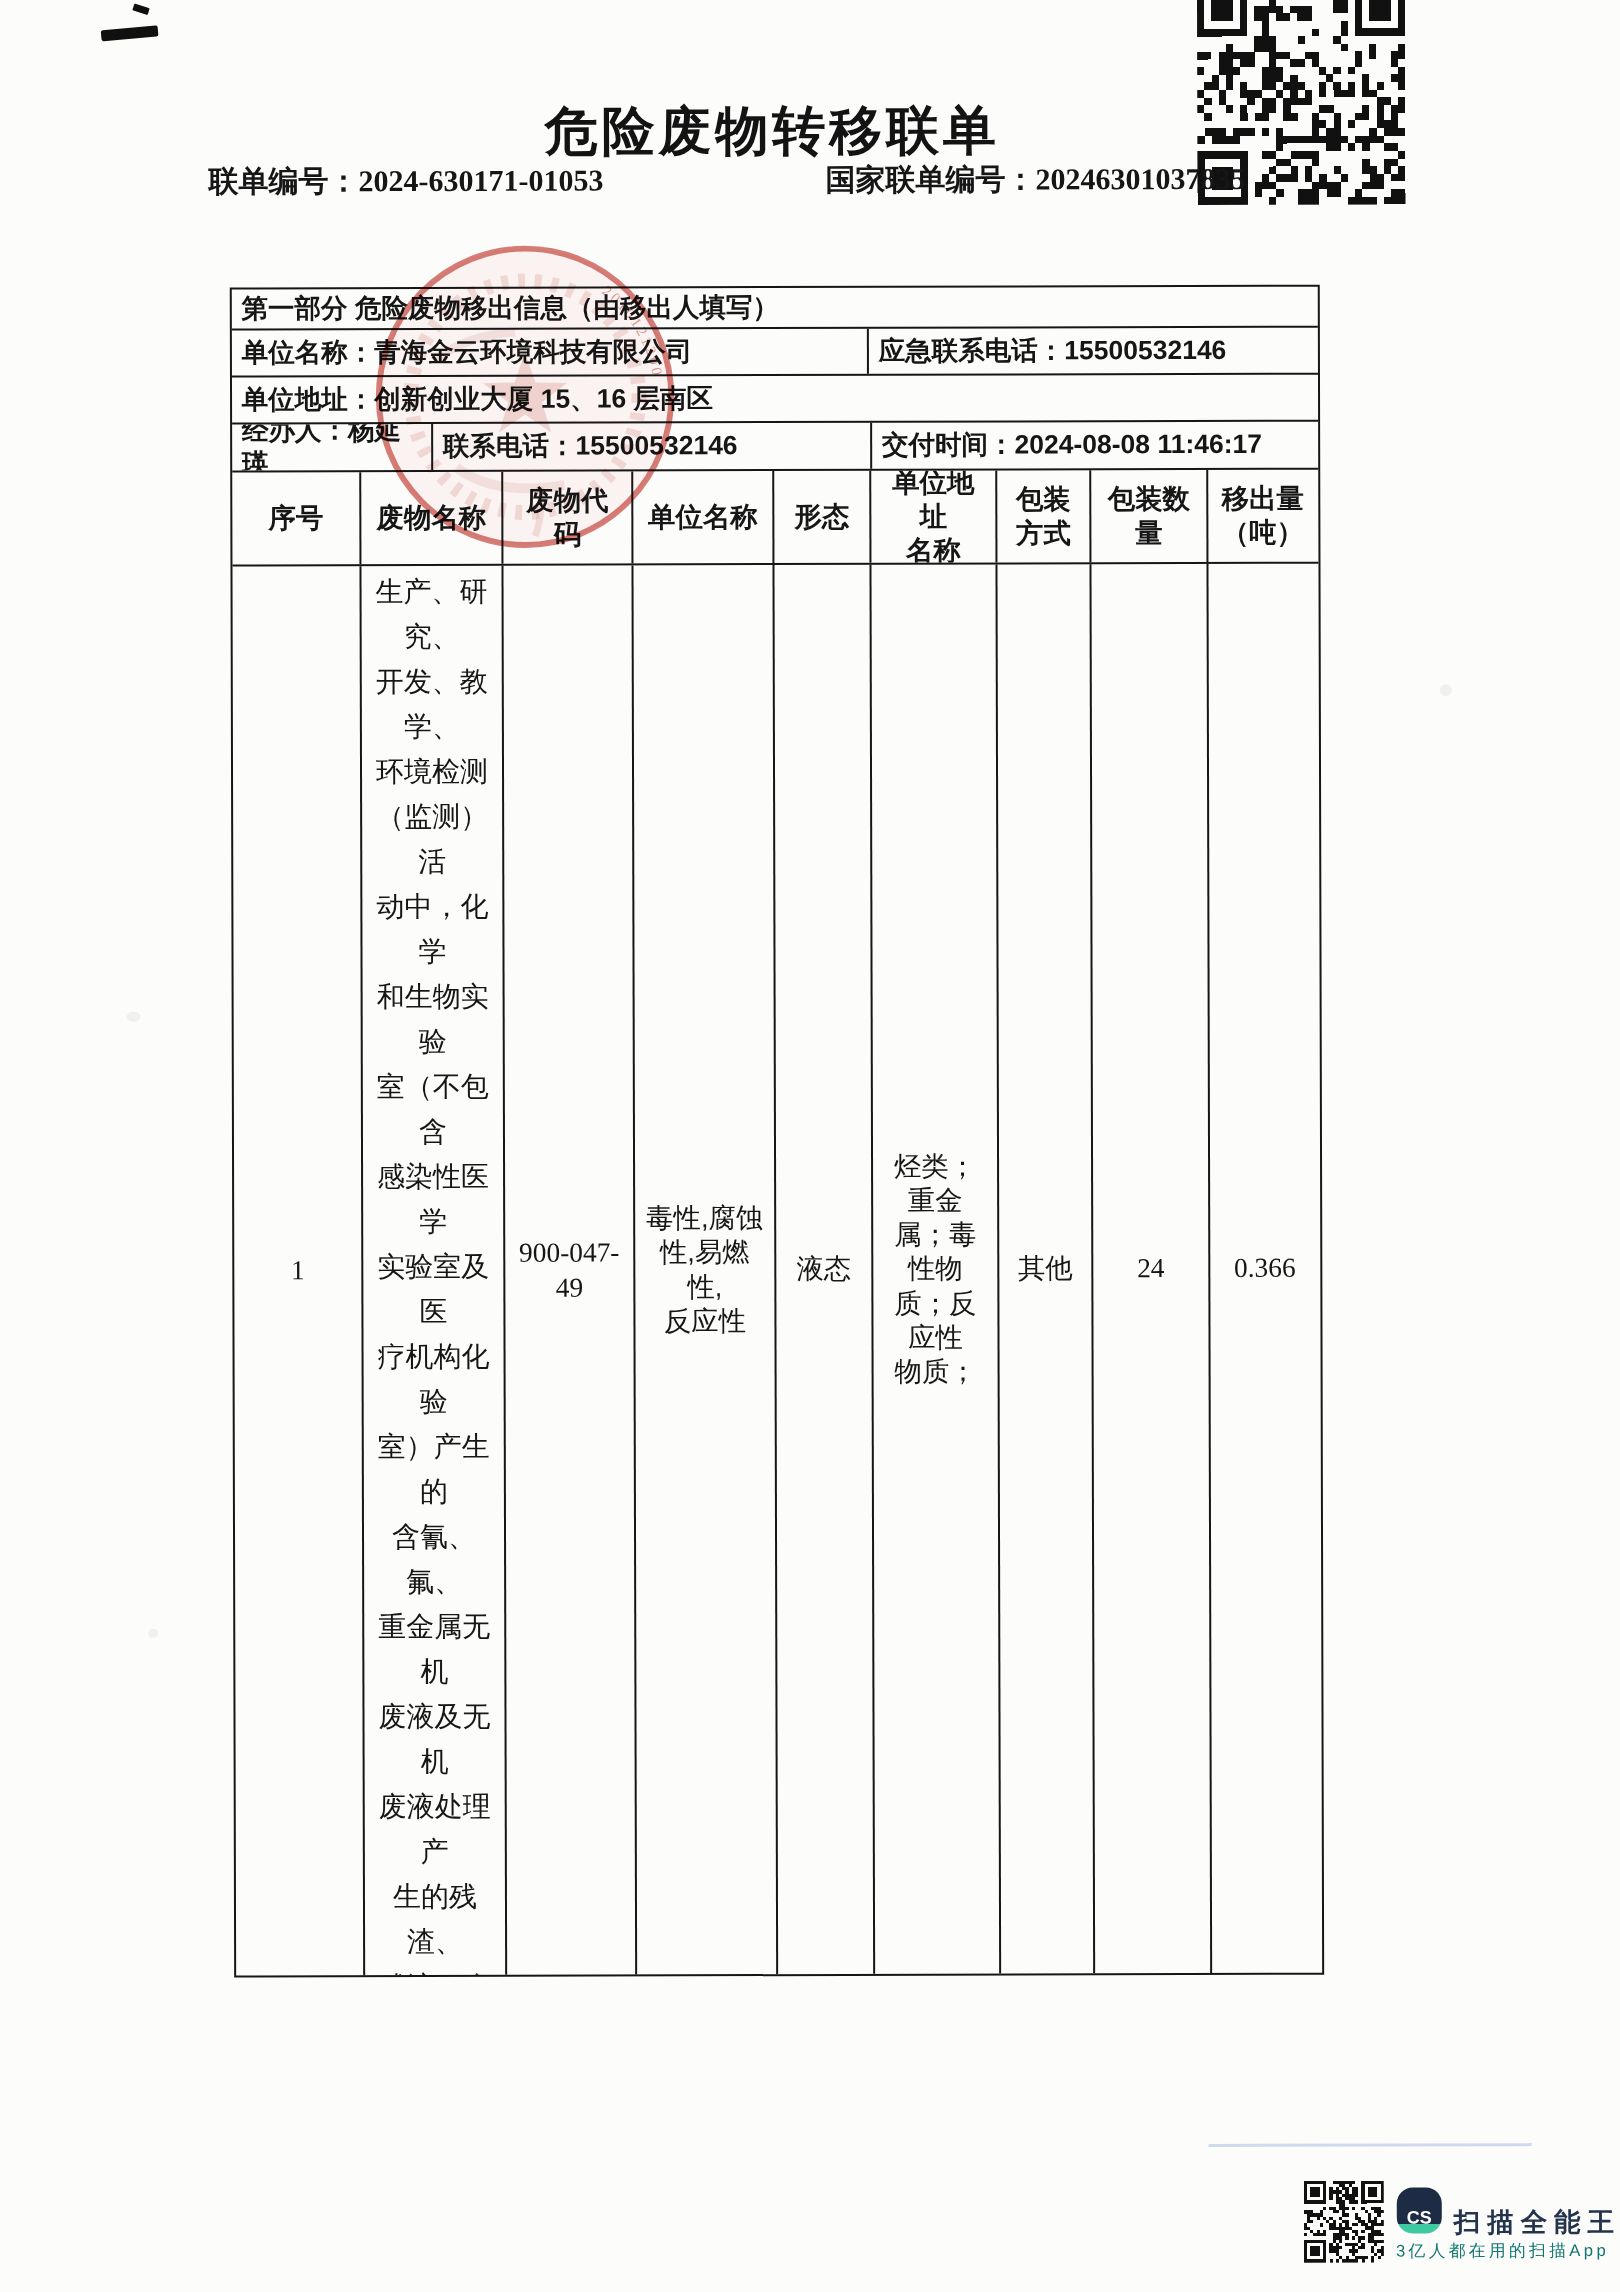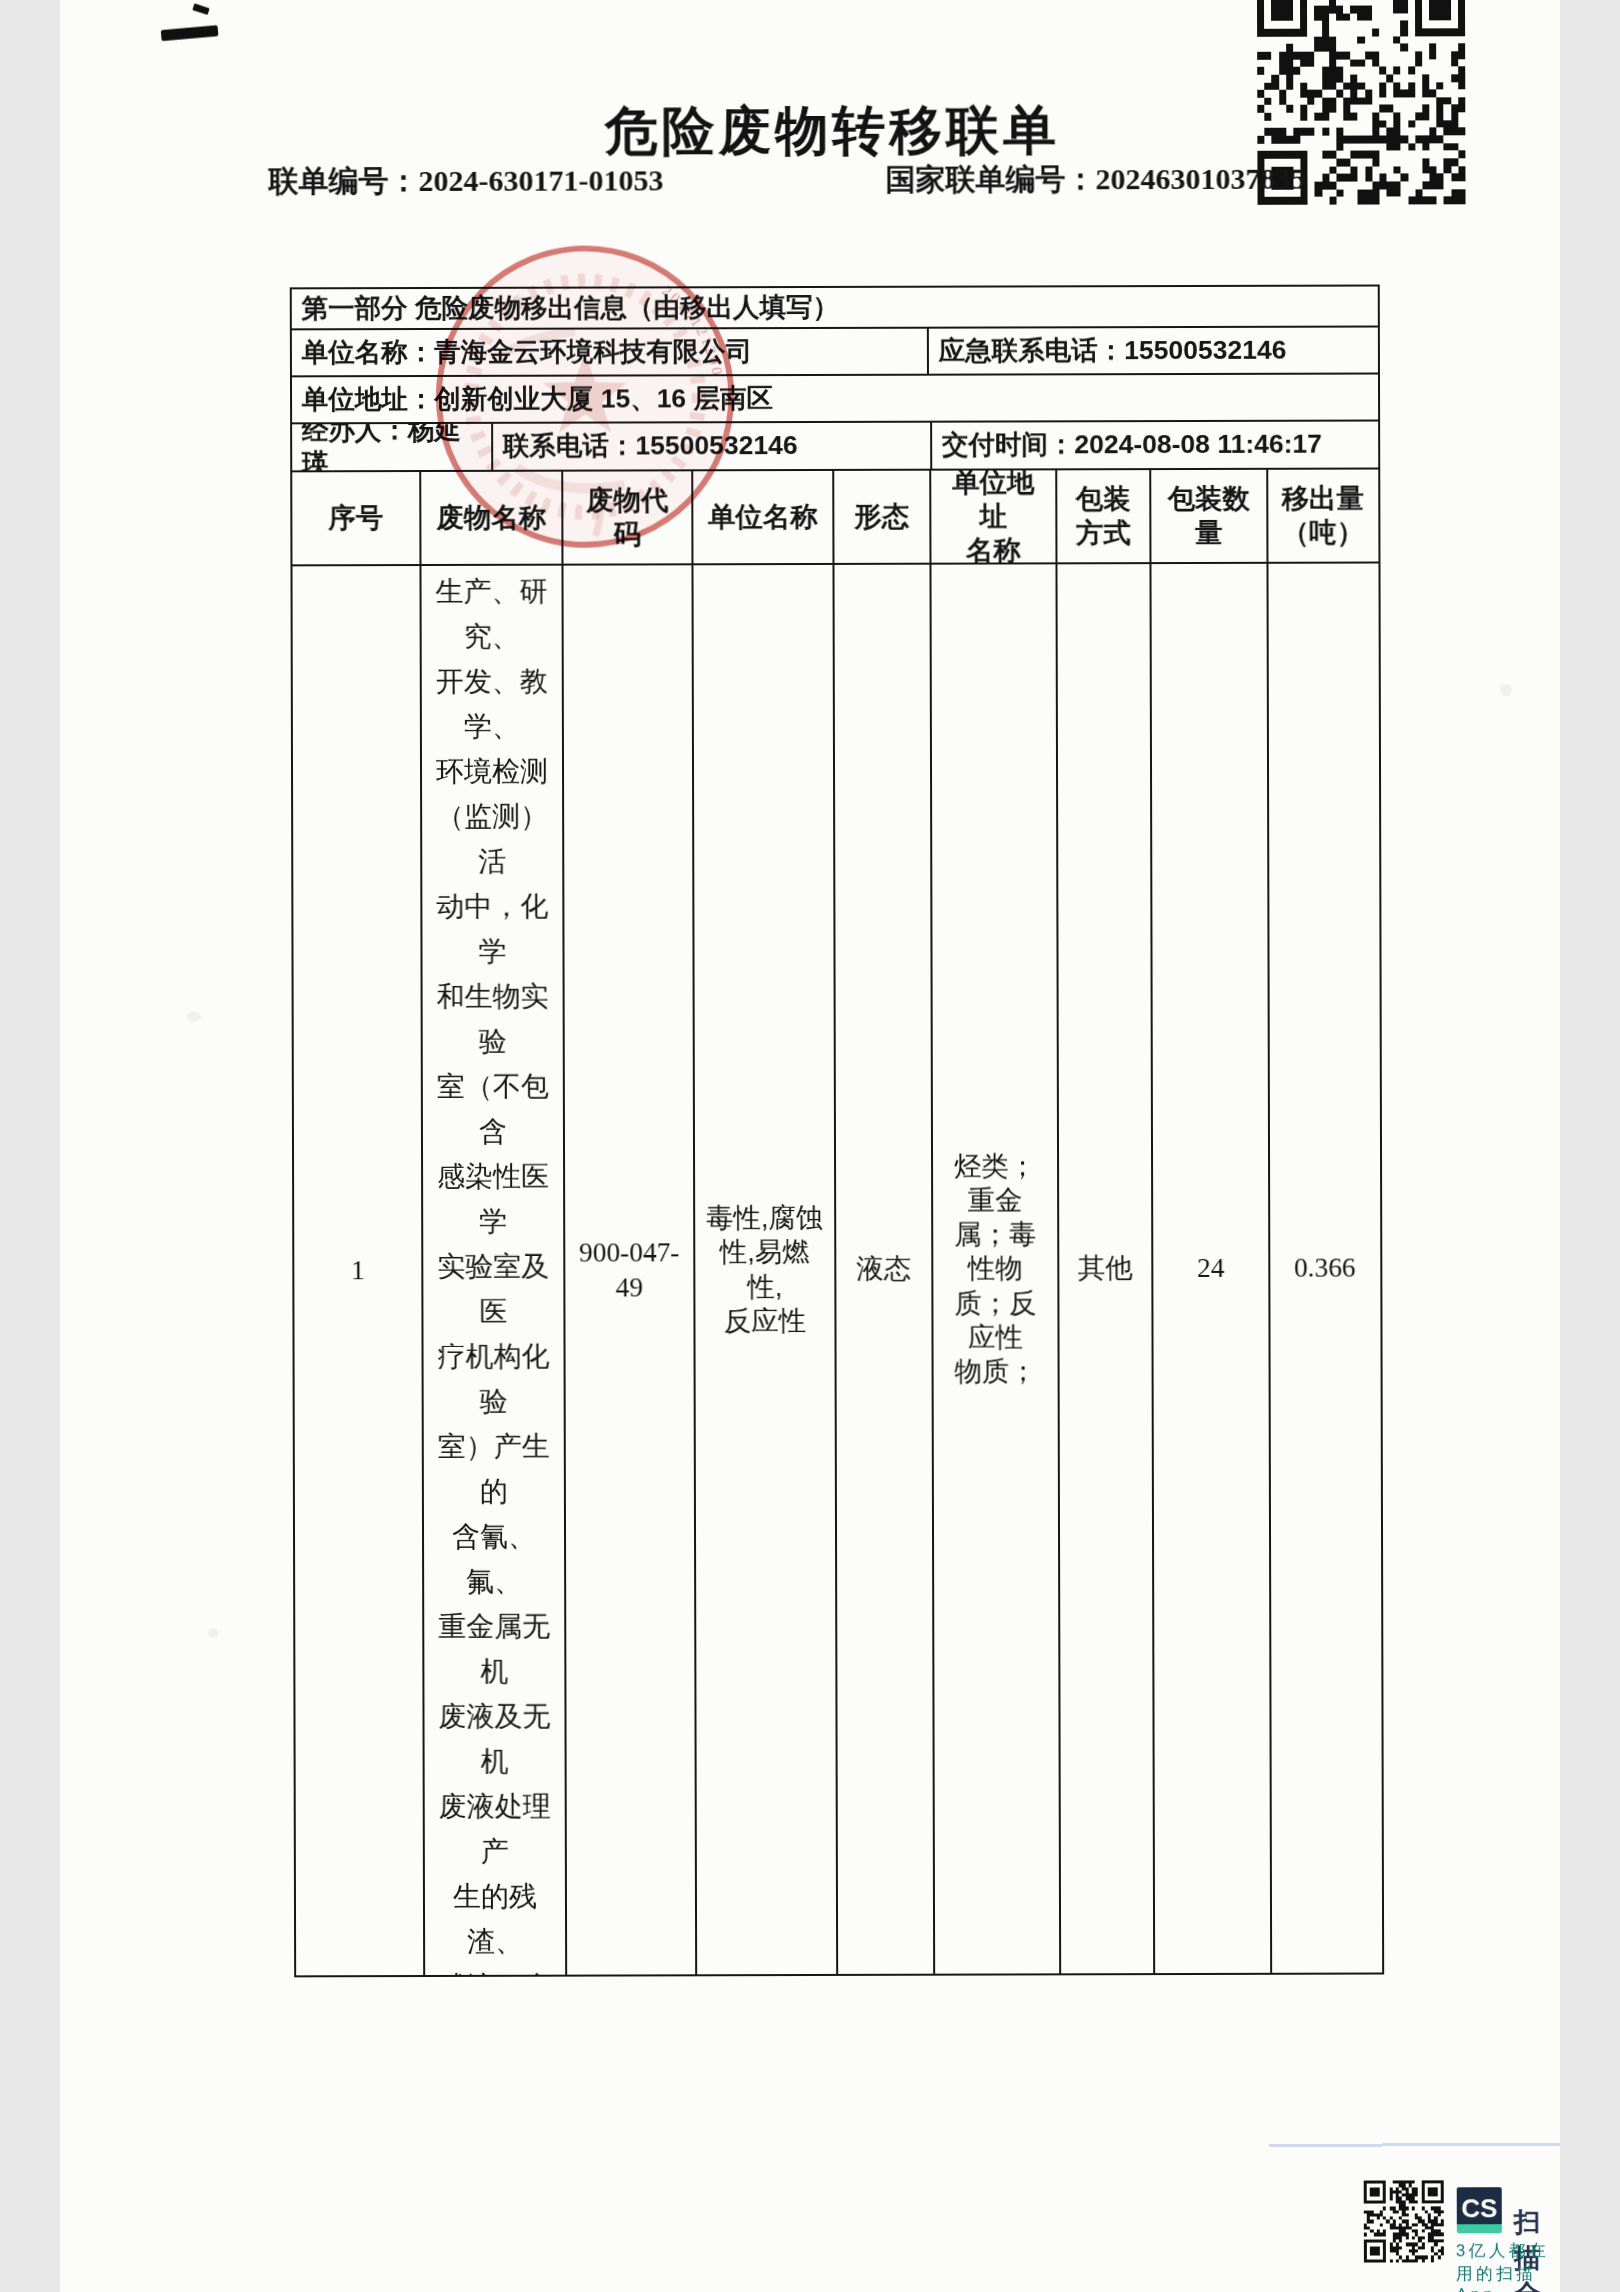--- a/index.html
+++ b/index.html
@@ -1,17 +1,17 @@
 <!DOCTYPE html>
 <html><head>
 <meta charset="utf-8">
 <style>
   html,body{margin:0;padding:0;background:#e8e8e8;}
   .page{
-    position:relative;width:1500px;height:2293px;margin:0 auto;
+    position:relative;width:1620px;height:2293px;margin:0 auto;
     background:#fcfcfb;overflow:hidden;
     font-family:"Liberation Serif","DejaVu Serif",serif;color:#161616;
   }
   .skew{position:absolute;inset:0;transform:rotate(-0.15deg);}
   
   .corner-mark{position:absolute;left:104px;top:25.5px;width:57px;height:10.8px;background:#101010;border-radius:2px;transform:rotate(-5deg);}
   .corner-mark-small{position:absolute;left:136px;top:3.9px;width:15.7px;height:6.9px;background:#101010;transform:rotate(18deg);border-radius:1px;}
   
   .qr-top{position:absolute;left:1200px;top:-15.7px;width:208px;height:222px;}
   
@@ -50,24 +50,24 @@
   }
   .valnum{font-family:"Liberation Serif","DejaVu Serif",serif;}
   
   .stamp{position:absolute;left:370px;top:241px;width:314px;height:314px;mix-blend-mode:multiply;opacity:.92;pointer-events:none;}
   
   .blue-line{position:absolute;left:1206px;top:2145px;width:323px;height:2.9px;background:#c5d0ea;opacity:.8;}
   .smudge{position:absolute;border-radius:50%;background:#9a9a96;opacity:.12;}
   
   .foot-qr{position:absolute;left:1301px;top:2182px;width:80px;height:82px;}
   .cs-logo{
-    position:absolute;left:1394px;top:2189px;width:45px;height:46px;border-radius:2px;
+    position:absolute;left:1394px;top:2189px;width:45px;height:46px;border-radius:16px;
     background:linear-gradient(to bottom,#1d2c44 0 80%,#3ec9a2 80% 100%);
     display:flex;align-items:flex-start;justify-content:center;
-    color:#fff;font-family:"Liberation Sans","DejaVu Sans",sans-serif;font-weight:700;font-size:26px;padding-top:6px;box-sizing:border-box;
+    color:#fff;font-family:"Liberation Sans","DejaVu Sans",sans-serif;font-weight:700;font-size:18px;padding-top:20px;box-sizing:border-box;
   }
   .cs-name{
     position:absolute;left:1451px;top:2194px;
     font-family:"Liberation Sans","DejaVu Sans",sans-serif;
     font-size:26.5px;font-weight:700;color:#24344d;letter-spacing:6.9px;margin-top:12px;
   }
   .cs-tagline{
     position:absolute;left:1393px;top:2241px;
     font-family:"Liberation Sans","DejaVu Sans",sans-serif;
     font-size:16.7px;color:#0f766e;letter-spacing:3.4px;

